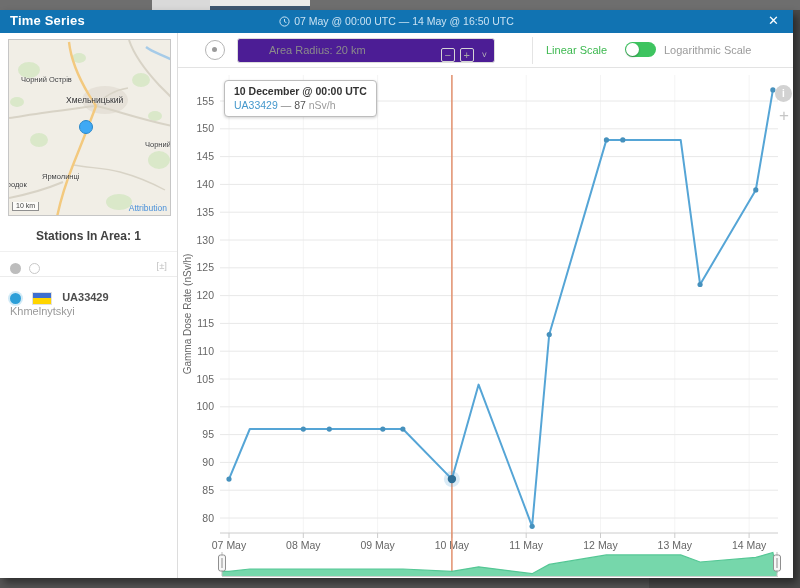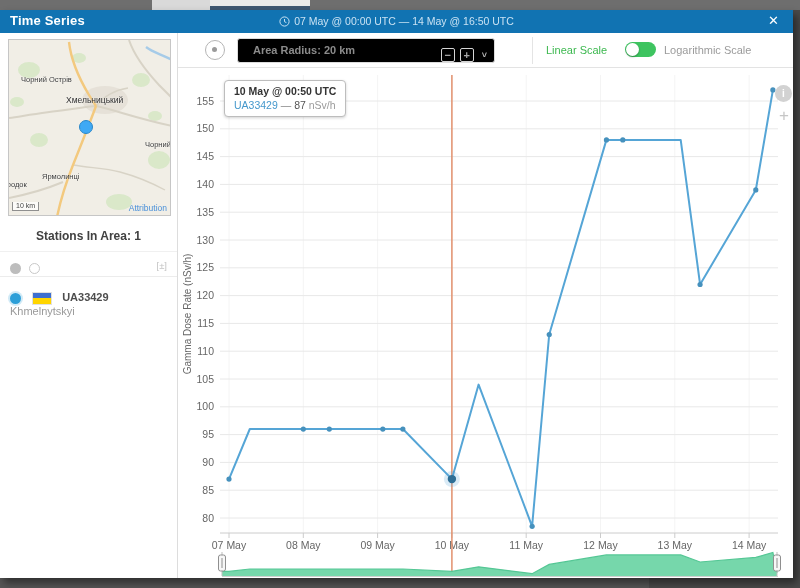--- a/index.html
+++ b/index.html
@@ -46,21 +46,21 @@
   .st-id { font-weight:bold; color:#4d4d4d; margin-right:5px; }
   .st-name { color:#9a9a9a; }
 
   
   .chart-sec { position:relative; flex:1; background:#fff; }
   .ctrl-bar { position:absolute; left:0; top:0; width:100%; height:35px; border-bottom:1px solid #e3e3e3; background:#fff; }
   .target-btn { position:absolute; left:27px; top:7px; width:20px; height:20px; border:1.5px solid #b5b5b5;
     border-radius:50%; }
   .target-btn::after { content:""; position:absolute; left:6px; top:6px; width:5px; height:5px; border-radius:50%; background:#9a9a9a; }
   .radius-box { position:absolute; left:59px; top:5px; width:258px; height:25px; border:1px solid #dcdcdc;
-    border-radius:3px; background:#000000; font-size:11px; color:#8b8b8b; line-height:23px; padding-left:15px;font-weight:bold; }
+    border-radius:3px; background:#4c1d95; font-size:11px; color:#8b8b8b; line-height:23px; padding-left:31px; }
   .radius-ctrls { position:absolute; right:7px; top:4px; color:#b5b5b5; }
   .sq-btn { display:inline-block; width:14px; height:14px; border:1px solid #d5d5d5; border-radius:2px;
     text-align:center; line-height:12px; font-size:11px; color:#a8a8a8; margin-left:2px; vertical-align:middle; }
   .chev { display:inline-block; margin-left:5px; font-size:9px; color:#bbb; vertical-align:middle; }
   .vdiv { position:absolute; left:354px; top:4px; height:27px; width:1px; background:#e4e4e4; }
   .lin-lbl { position:absolute; left:368px; top:11px; font-size:11px; color:#3cb84f; }
   .toggle { position:absolute; left:447px; top:9px; width:31px; height:15px; border-radius:8px; background:#3ec460; }
   .toggle .knob { position:absolute; left:1px; top:1px; width:13px; height:13px; border-radius:50%; background:#fff;
     box-shadow:0 1px 2px rgba(0,0,0,.3); }
   .log-lbl { position:absolute; left:486px; top:11px; font-size:11px; color:#9b9b9b; }
@@ -273,21 +273,21 @@
                 </g>
                 <g>
                   <line x1="599" y1="484" x2="599" y2="508" stroke="#bdbdbd" stroke-width="1"></line>
                   <rect x="595.5" y="487" width="7" height="16" rx="2" fill="#f7f7f7" stroke="#8f8f8f" stroke-width="1"></rect>
                   <line x1="599" y1="490" x2="599" y2="500" stroke="#8f8f8f" stroke-width="1"></line>
                 </g>
               </g>
             </svg>
 
           <div class="tooltip">
-            <div class="tt-date">10 May @ 00:50 UTC</div>
+            <div class="tt-date">10 December @ 00:00 UTC</div>
             <div>
               <span class="tt-id">UA33429</span>
               <span class="tt-dash">—</span>
               <span class="tt-val">87</span>
               <span class="tt-unit">nSv/h</span>
             </div>
           </div>
 
           <div class="info-btn">i</div>
           <div class="plus-btn">+</div>

